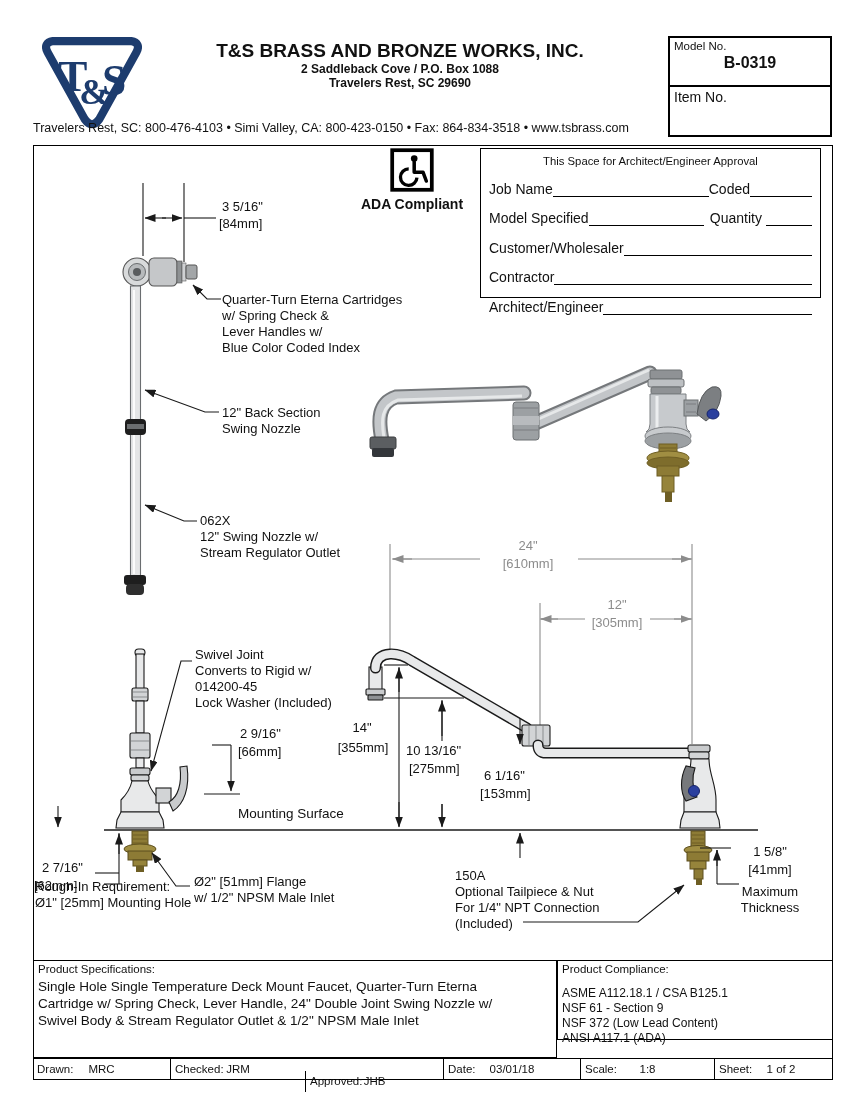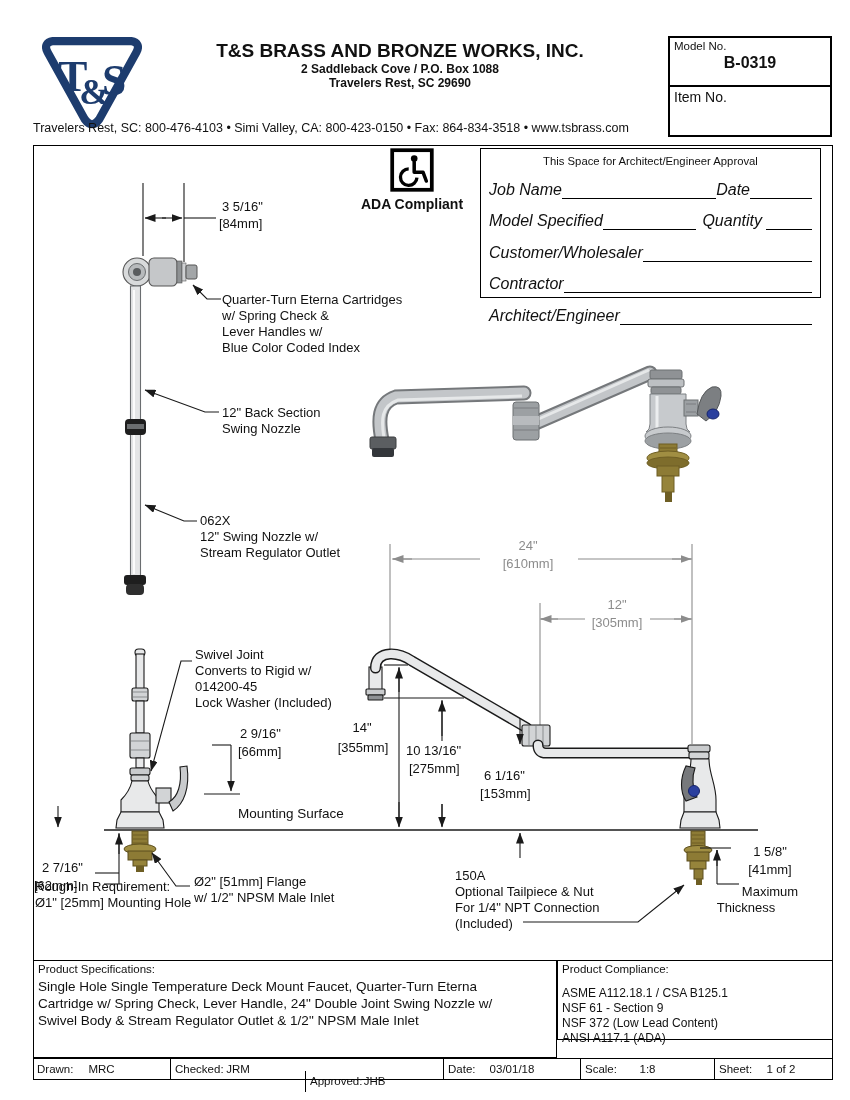--- a/index.html
+++ b/index.html
@@ -5,21 +5,21 @@
   html,body{margin:0;padding:0;background:#fff;}
   .page{position:relative;width:850px;height:1100px;background:#fff;
         font-family:"Liberation Sans",sans-serif;color:#111;overflow:hidden;}
   .abs{position:absolute;}
   .b{font-weight:bold;}
   .ctr{text-align:center;}
   .lbl{position:absolute;font-size:13px;line-height:16px;color:#111;white-space:nowrap;}
   .gray{color:#8c8c8c;}
   .box{position:absolute;border:1.6px solid #000;box-sizing:border-box;}
   
-  .aprow{display:flex;align-items:flex-end;font-size:16px;margin-top:13.5px;padding:0 8px;font-style:italic;}
+  .aprow{display:flex;align-items:flex-end;font-size:14px;margin-top:13.5px;padding:0 8px;}
   .fill{flex:1;border-bottom:1px solid #000;height:13px;}
   .fw{border-bottom:1px solid #000;height:13px;}
   
   .bxtitle{font-size:11.5px;padding:2px 4px 0 4px;}
   .specline{font-size:13.5px;line-height:17px;padding:0 4px;}
   .compline{font-size:12px;line-height:15px;padding:0 4px;}
   
   .foot{position:absolute;left:33px;top:1058px;width:800px;height:22px;
         border-top:1.6px solid #000;display:flex;box-sizing:border-box;}
   .fcell{position:relative;height:100%;box-sizing:border-box;font-size:11.5px;}
@@ -58,21 +58,21 @@
 
   <div class="abs" style="left:33px;top:121px;font-size:12.5px;white-space:nowrap;">Travelers Rest, SC: 800-476-4103 • Simi Valley, CA: 800-423-0150 • Fax: 864-834-3518 • www.tsbrass.com</div>
 
   <div class="box" style="left:33px;top:145px;width:800px;height:935px;"></div>
 
   <div class="box" style="left:480px;top:148px;width:341px;height:150px;">
     <div class="ctr" style="font-size:11.3px;margin-top:6px;">This Space for Architect/Engineer Approval</div>
     <div class="aprow">
       <span>Job Name</span>
       <span class="fill"></span>
-      <span>Date</span>
+      <span>Coded</span>
       <span class="fw" style="width:62px;"></span>
     </div>
     <div class="aprow">
       <span>Model Specified</span>
       <span class="fill"></span>
       <span style="padding:0 4px 0 6px;">Quantity</span>
       <span class="fw" style="width:46px;"></span>
     </div>
     <div class="aprow">
       <span>Customer/Wholesaler</span>
@@ -340,21 +340,21 @@
   <div class="lbl" style="left:455px;top:868px;">
     <div>150A</div>
     <div>Optional Tailpiece &amp; Nut</div>
     <div>For 1/4" NPT Connection</div>
     <div>(Included)</div>
   </div>
 
   <div class="lbl ctr" style="left:735px;top:844px;width:70px;">1 5/8"</div>
   <div class="lbl ctr" style="left:733px;top:862px;width:74px;">[41mm]</div>
   <div class="lbl ctr" style="left:730px;top:884px;width:80px;">Maximum</div>
-  <div class="lbl ctr" style="left:706px;top:900px;width:80px;">Thickness</div>
+  <div class="lbl ctr" style="left:730px;top:900px;width:80px;">Thickness</div>
 
   <div class="box" style="left:33px;top:960px;width:524px;height:98px;">
     <div class="bxtitle">Product Specifications:</div>
     <div style="margin-top:3px;">
       <div class="specline">Single Hole Single Temperature Deck Mount Faucet, Quarter-Turn Eterna</div>
       <div class="specline">Cartridge w/ Spring Check, Lever Handle, 24" Double Joint Swing Nozzle w/</div>
       <div class="specline">Swivel Body &amp; Stream Regulator Outlet &amp; 1/2" NPSM Male Inlet</div>
     </div>
   </div>
 

